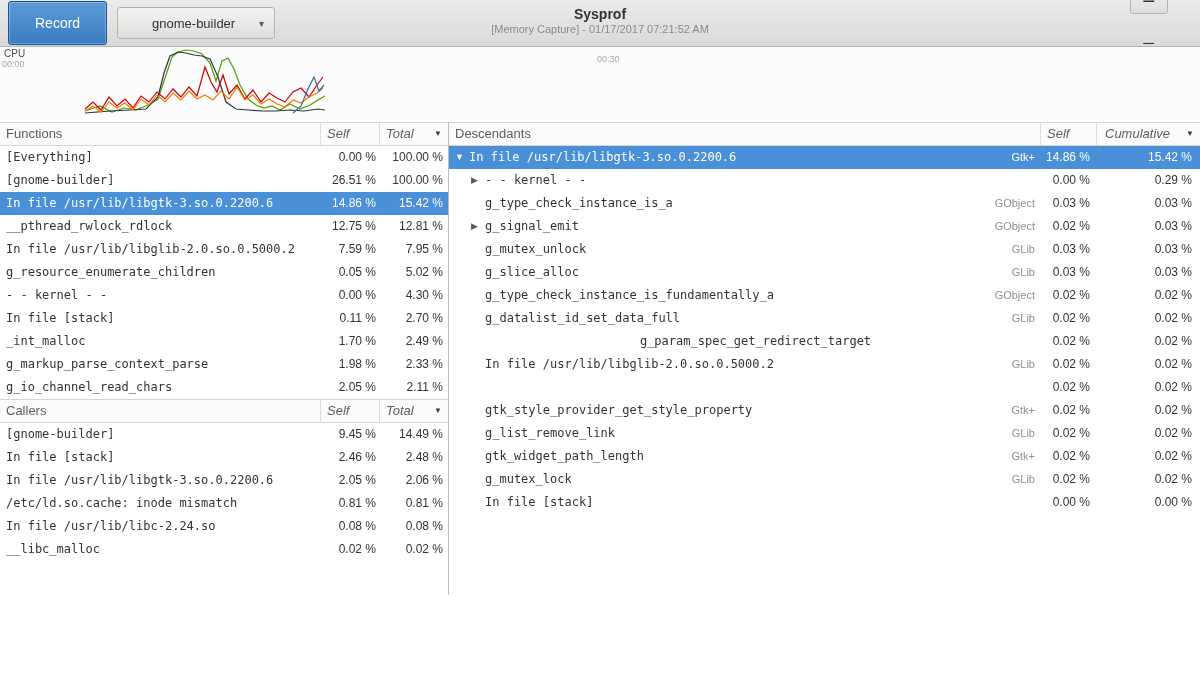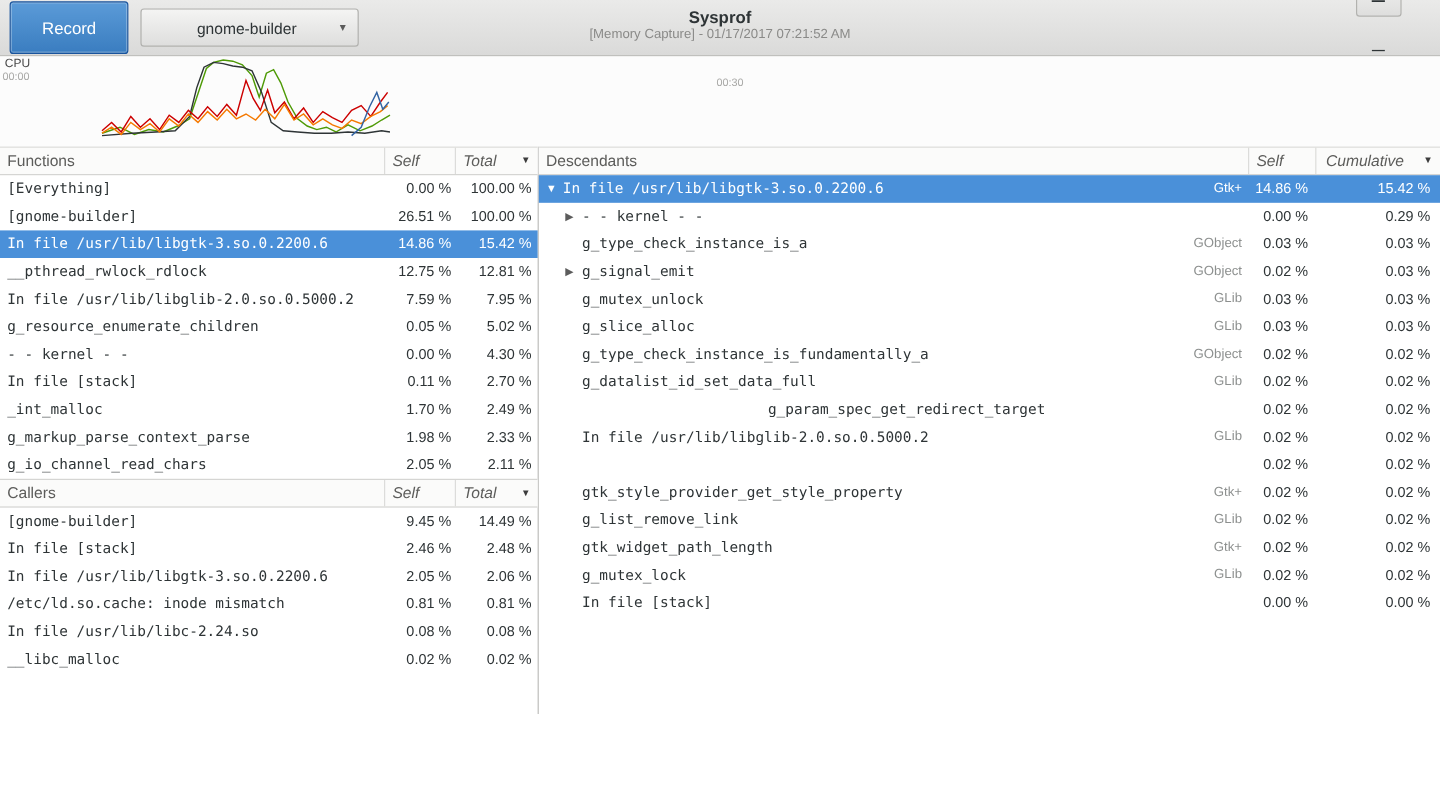--- a/index.html
+++ b/index.html
@@ -23,21 +23,21 @@
   }
   .record-btn {
     height: 44px; padding: 0 26px;
     font-size: 14px; color: #ffffff;
     background: linear-gradient(#5b9bd8, #3a7dc0);
     border: 1px solid #18539c;
     border-radius: 3px;
     box-shadow: inset 0 0 0 1px rgba(255,255,255,0.28);
   }
   .process-btn {
-    height: 32px; width: 182px;
+    height: 32px; width: 158px;
     display: flex; align-items: center;
     padding: 0 10px;
     font-size: 13px; color: #2e3436;
     background: linear-gradient(#f4f4f3, #dededd);
     border: 1px solid #b2b2af;
     border-radius: 3px;
   }
   .process-btn .plabel { flex: 1; text-align: center; }
   .caret { font-size: 10px; color: #5b5b5b; }
   .title-box {
@@ -58,21 +58,21 @@
     width: 26px; height: 26px;
     border: none; background: transparent;
     font-size: 15px; color: #2e3436; line-height: 26px;
   }
 
   
   .cpu-graph { position: relative; height: 75px; background: #fcfcfc; }
   .cpu-graph svg { display: block; width: 1200px; height: 75px; }
   .cpu-label { position: absolute; top: 1px; left: 4px; font-size: 10px; color: #4a4a4a; }
   .tick0 { position: absolute; top: 12px; left: 2px; font-size: 9px; color: #a8a8a6; }
-  .tick1 { position: absolute; top: 17px; left: 597px; font-size: 9px; color: #a8a8a6; }
+  .tick1 { position: absolute; top: 7px; left: 597px; font-size: 9px; color: #a8a8a6; }
 
   
   .main { display: flex; height: 473px; background: #ffffff; }
   .left-panel { width: 449px; border-right: 1px solid #bdbdbb; display: flex; flex-direction: column; }
   .right-panel { flex: 1; display: flex; flex-direction: column; }
 
   .thead {
     display: flex; height: 24px; line-height: 22px; flex: none;
     background: #fbfbfa;
     border-top: 1px solid #d5d5d3;

